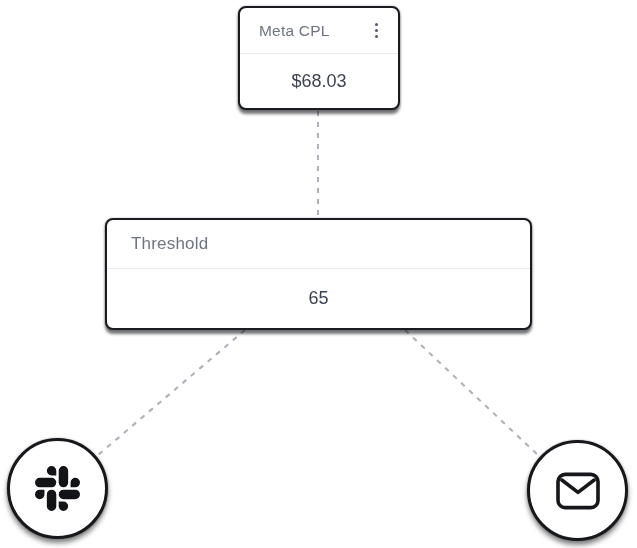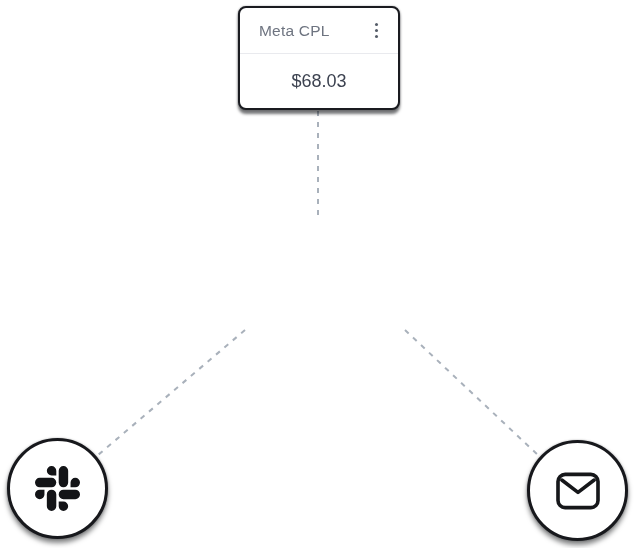--- a/index.html
+++ b/index.html
@@ -85,20 +85,28 @@
           <i></i>
           <i></i>
           <i></i>
         </span>
     </div>
     <div class="card-body">
       <span class="card-value">$68.03</span>
     </div>
   </div>
 
+  <div class="card card-threshold">
+    <div class="card-header">
+      <span class="card-title">Threshold</span>
+    </div>
+    <div class="card-body">
+      <span class="card-value">65</span>
+    </div>
+  </div>
 
   <div class="circle-node circle-slack">
     <svg class="icon-svg" width="45" height="45" viewBox="0 0 24 24">
       <path fill="#131417" d="M5.042 15.165a2.528 2.528 0 0 1-2.52 2.523A2.528 2.528 0 0 1 0 15.165a2.527 2.527 0 0 1 2.522-2.52h2.52v2.52zM6.313 15.165a2.527 2.527 0 0 1 2.521-2.52 2.527 2.527 0 0 1 2.521 2.52v6.313A2.528 2.528 0 0 1 8.834 24a2.528 2.528 0 0 1-2.521-2.522v-6.313zM8.834 5.042a2.528 2.528 0 0 1-2.521-2.52A2.528 2.528 0 0 1 8.834 0a2.528 2.528 0 0 1 2.521 2.522v2.52H8.834zM8.834 6.313a2.528 2.528 0 0 1 2.521 2.521 2.528 2.528 0 0 1-2.521 2.521H2.522A2.528 2.528 0 0 1 0 8.834a2.528 2.528 0 0 1 2.522-2.521h6.312zM18.956 8.834a2.528 2.528 0 0 1 2.522-2.521A2.528 2.528 0 0 1 24 8.834a2.528 2.528 0 0 1-2.522 2.521h-2.522V8.834zM17.688 8.834a2.528 2.528 0 0 1-2.523 2.521 2.527 2.527 0 0 1-2.52-2.521V2.522A2.527 2.527 0 0 1 15.165 0a2.528 2.528 0 0 1 2.523 2.522v6.312zM15.165 18.956a2.528 2.528 0 0 1 2.523 2.522A2.528 2.528 0 0 1 15.165 24a2.527 2.527 0 0 1-2.52-2.522v-2.522h2.52zM15.165 17.688a2.527 2.527 0 0 1-2.52-2.523 2.526 2.526 0 0 1 2.52-2.52h6.313A2.527 2.527 0 0 1 24 15.165a2.528 2.528 0 0 1-2.522 2.523h-6.313z"></path>
     </svg>
   </div>
 
   <div class="circle-node circle-email">
     <svg class="icon-svg" width="46" height="40" viewBox="0 0 48 42">
       <rect x="3" y="3.5" width="42" height="35" rx="7.5" fill="none" stroke="#16171a" stroke-width="3.8"></rect>

